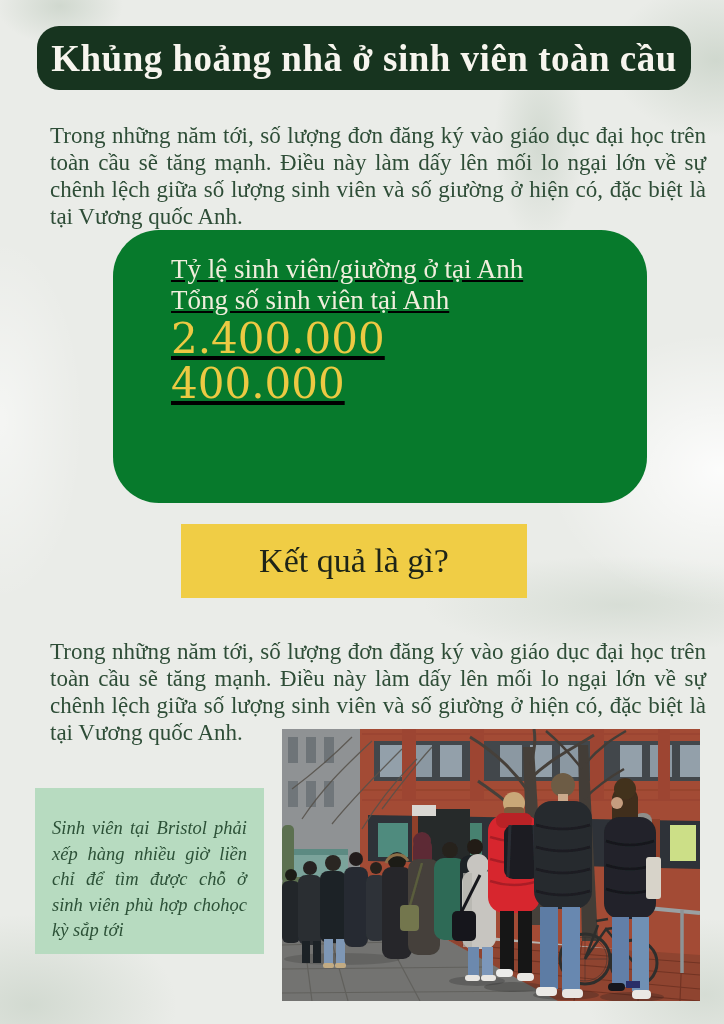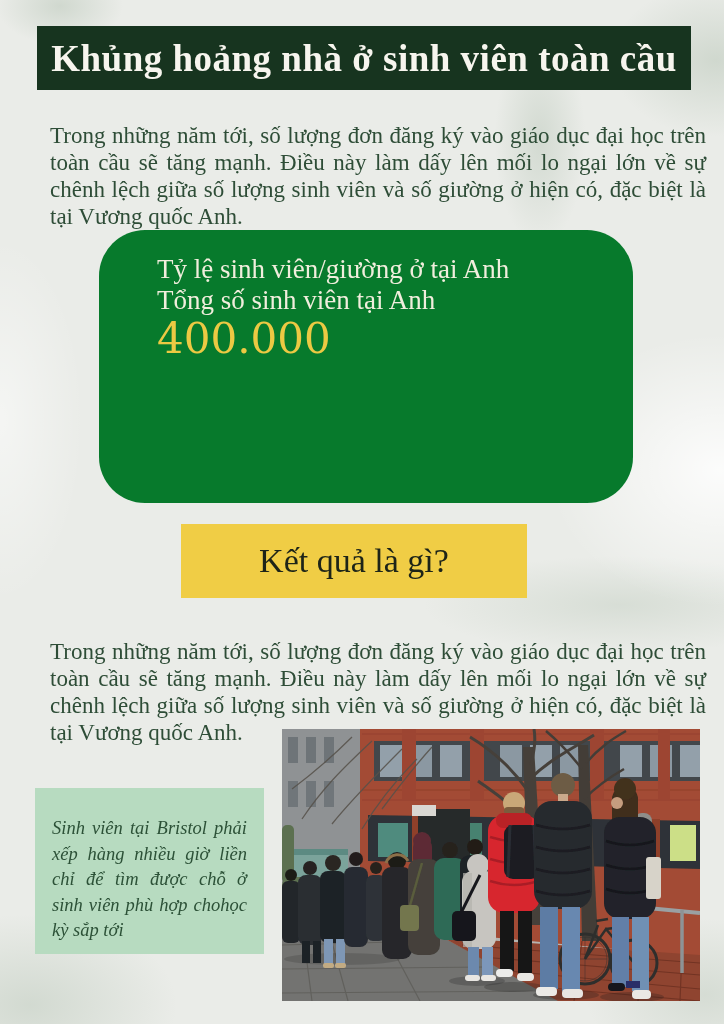--- a/index.html
+++ b/index.html
@@ -17,35 +17,36 @@
       radial-gradient(ellipse 65px 150px at 540px 140px, rgba(148,170,148,.28), transparent 70%),
       radial-gradient(ellipse 150px 110px at 716px 60px, rgba(140,164,140,.28), transparent 70%),
       radial-gradient(ellipse 240px 190px at 720px 470px, rgba(255,255,255,.85), transparent 72%),
       radial-gradient(ellipse 280px 70px at 620px 605px, rgba(148,170,148,.22), transparent 70%),
       radial-gradient(ellipse 210px 130px at 30px 1005px, rgba(148,170,148,.28), transparent 70%),
       radial-gradient(ellipse 170px 110px at 705px 995px, rgba(148,170,148,.24), transparent 70%),
       radial-gradient(ellipse 120px 260px at 0px 420px, rgba(255,255,255,.5), transparent 70%);
   }
   .title-banner{
     position:absolute;left:37px;top:26px;width:654px;height:64px;
-    background:#17341f;display:flex;align-items:center;justify-content:center;
+    background:#17341f;display:flex;align-items:center;justify-content:center;border-radius:22px;
   }
   .title-banner h1{
     margin:0;color:#f7f5ee;font-size:37px;font-weight:700;letter-spacing:.5px;
   }
   .para{
     position:absolute;left:34px;width:656px;margin:16px;
     color:#2e4d37;font-size:23px;line-height:27px;text-align:justify;
   }
   .para.p1{top:106px;}
   .para.p2{top:622px;}
   .stats-card{
-    position:absolute;left:99px;top:230px;width:534px;height:273px;
+    position:absolute;left:113px;top:230px;width:534px;height:273px;
     background:#077a2c;border-radius:46px;box-sizing:border-box;
     padding:24px 20px 18px 58px;
+    text-decoration:underline;
   }
   .stat-label{color:#f1eedd;font-size:27px;line-height:31px;}
   .stat-value{color:#ecc943;font-family:"DejaVu Serif",serif;font-size:42px;line-height:45px;}
   .results-banner{
     position:absolute;left:181px;top:524px;width:346px;height:74px;
     background:#f0cd45;display:flex;align-items:center;justify-content:center;
   }
   .results-banner span{color:#1d2418;font-size:34px;font-weight:400;}
   .caption-card{
     position:absolute;left:35px;top:788px;width:229px;height:166px;
@@ -72,20 +73,21 @@
   </header>
 
   <p class="para p1">Trong những năm tới, số lượng đơn đăng ký vào giáo dục đại học trên toàn cầu sẽ tăng mạnh. Điều này làm dấy lên mối lo ngại lớn về sự chênh lệch giữa số lượng sinh viên và số giường ở hiện có, đặc biệt là tại Vương quốc Anh.</p>
 
   <section class="stats-card">
     <div class="stat">
       <div class="stat-label">Tỷ lệ sinh viên/giường ở tại Anh</div>
     </div>
     <div class="stat">
       <div class="stat-label">Tổng số sinh viên tại Anh</div>
+      <div class="stat-value">2.400.000</div>
     </div>
     <div class="stat">
       <div class="stat-value">400.000</div>
     </div>
   </section>
 
   <div class="results-banner">
     <span>Kết quả là gì?</span>
   </div>
 

